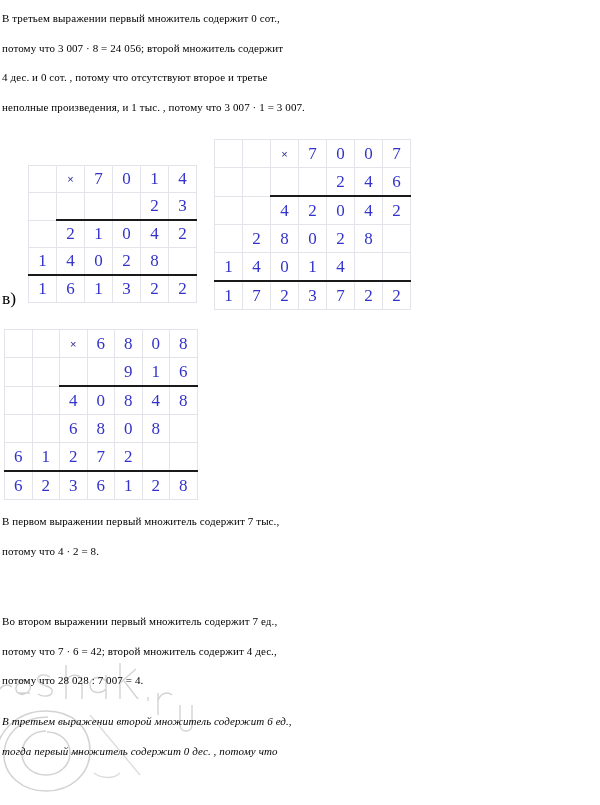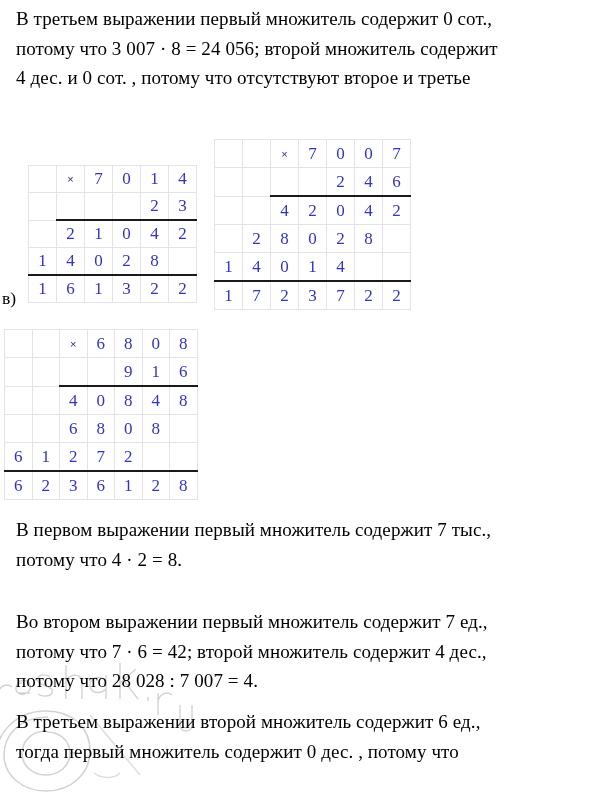--- a/index.html
+++ b/index.html
@@ -24,32 +24,32 @@
     width: 230px;
     height: 150px;
     pointer-events: none;
     z-index: 5;
   }
   .watermark svg { display: block; }
 
   
   .para {
     position: absolute;
-    left: 16px;
-    font-size: 19px;
+    left: 2px;
+    font-size: 11px;
     line-height: 29.5px;
     color: #000000;
     letter-spacing: 0.1px;
     white-space: nowrap;
     z-index: 10;
   }
   .para-top   { top: 4px;   }
-  .para-bot1  { top: 507px; margin-top: 8px; }
+  .para-bot1  { top: 507px; }
   .para-bot2  { top: 607px; }
-  .para-bot3  { top: 707px; }
+  .para-bot3  { top: 707px; font-style: italic; }
 
   .para div { white-space: nowrap; }
 
   
   .sec-label {
     position: absolute;
     left: 2px;
     top: 288px;
     font-size: 17.5px;
     line-height: 20px;
@@ -94,20 +94,21 @@
   #grid3 { left: 4px; top: 329px; }
   #grid3 td { width: 26.5px; height: 27px; }
 </style>
 </head>
 <body>
 
 <div class="para para-top">
   <div>В третьем выражении первый множитель содержит 0 сот.,</div>
   <div>потому что 3 007 · 8 = 24 056;  второй множитель содержит</div>
   <div>4 дес. и 0 сот. , потому что отсутствуют второе и третье</div>
+  <div>неполные произведения, и 1 тыс. , потому что 3 007 · 1 = 3 007.</div>
 </div>
 
 <div class="sec-label">в)</div>
 
 <table class="grid" id="grid1">
     <tbody>
       <tr>
         <td></td>
         <td class="mulsign">×</td>
         <td>7</td>

